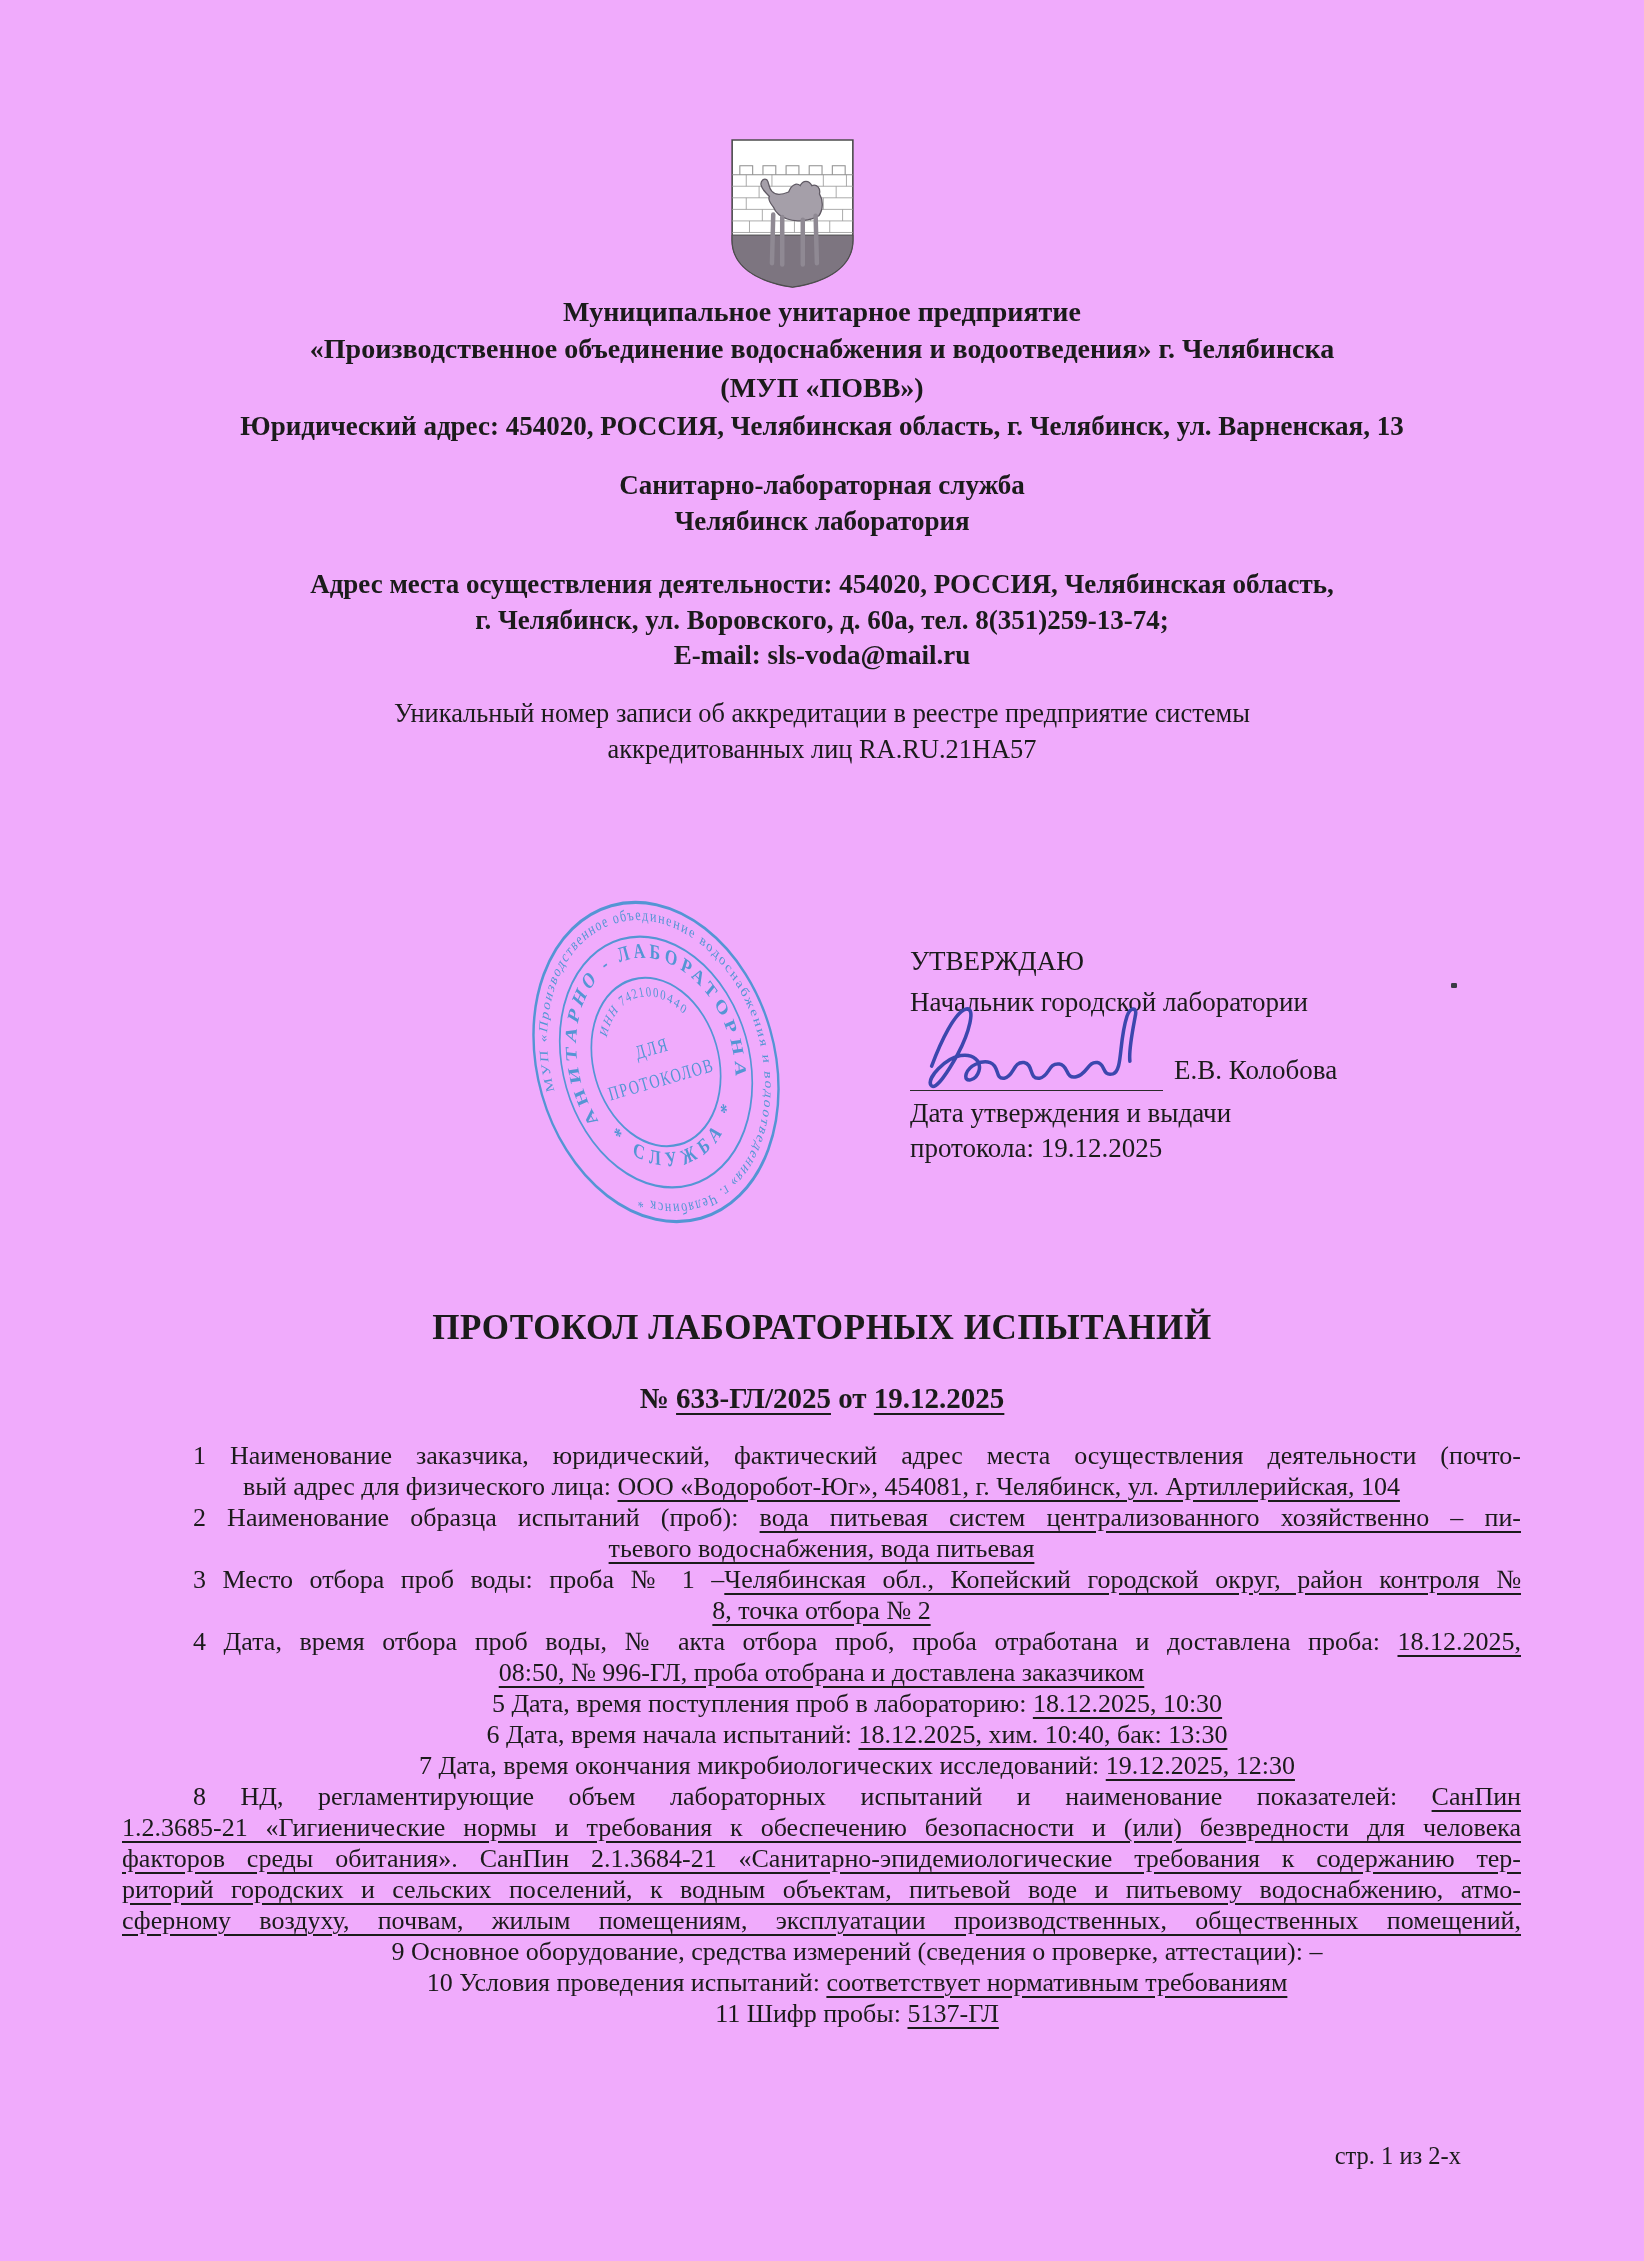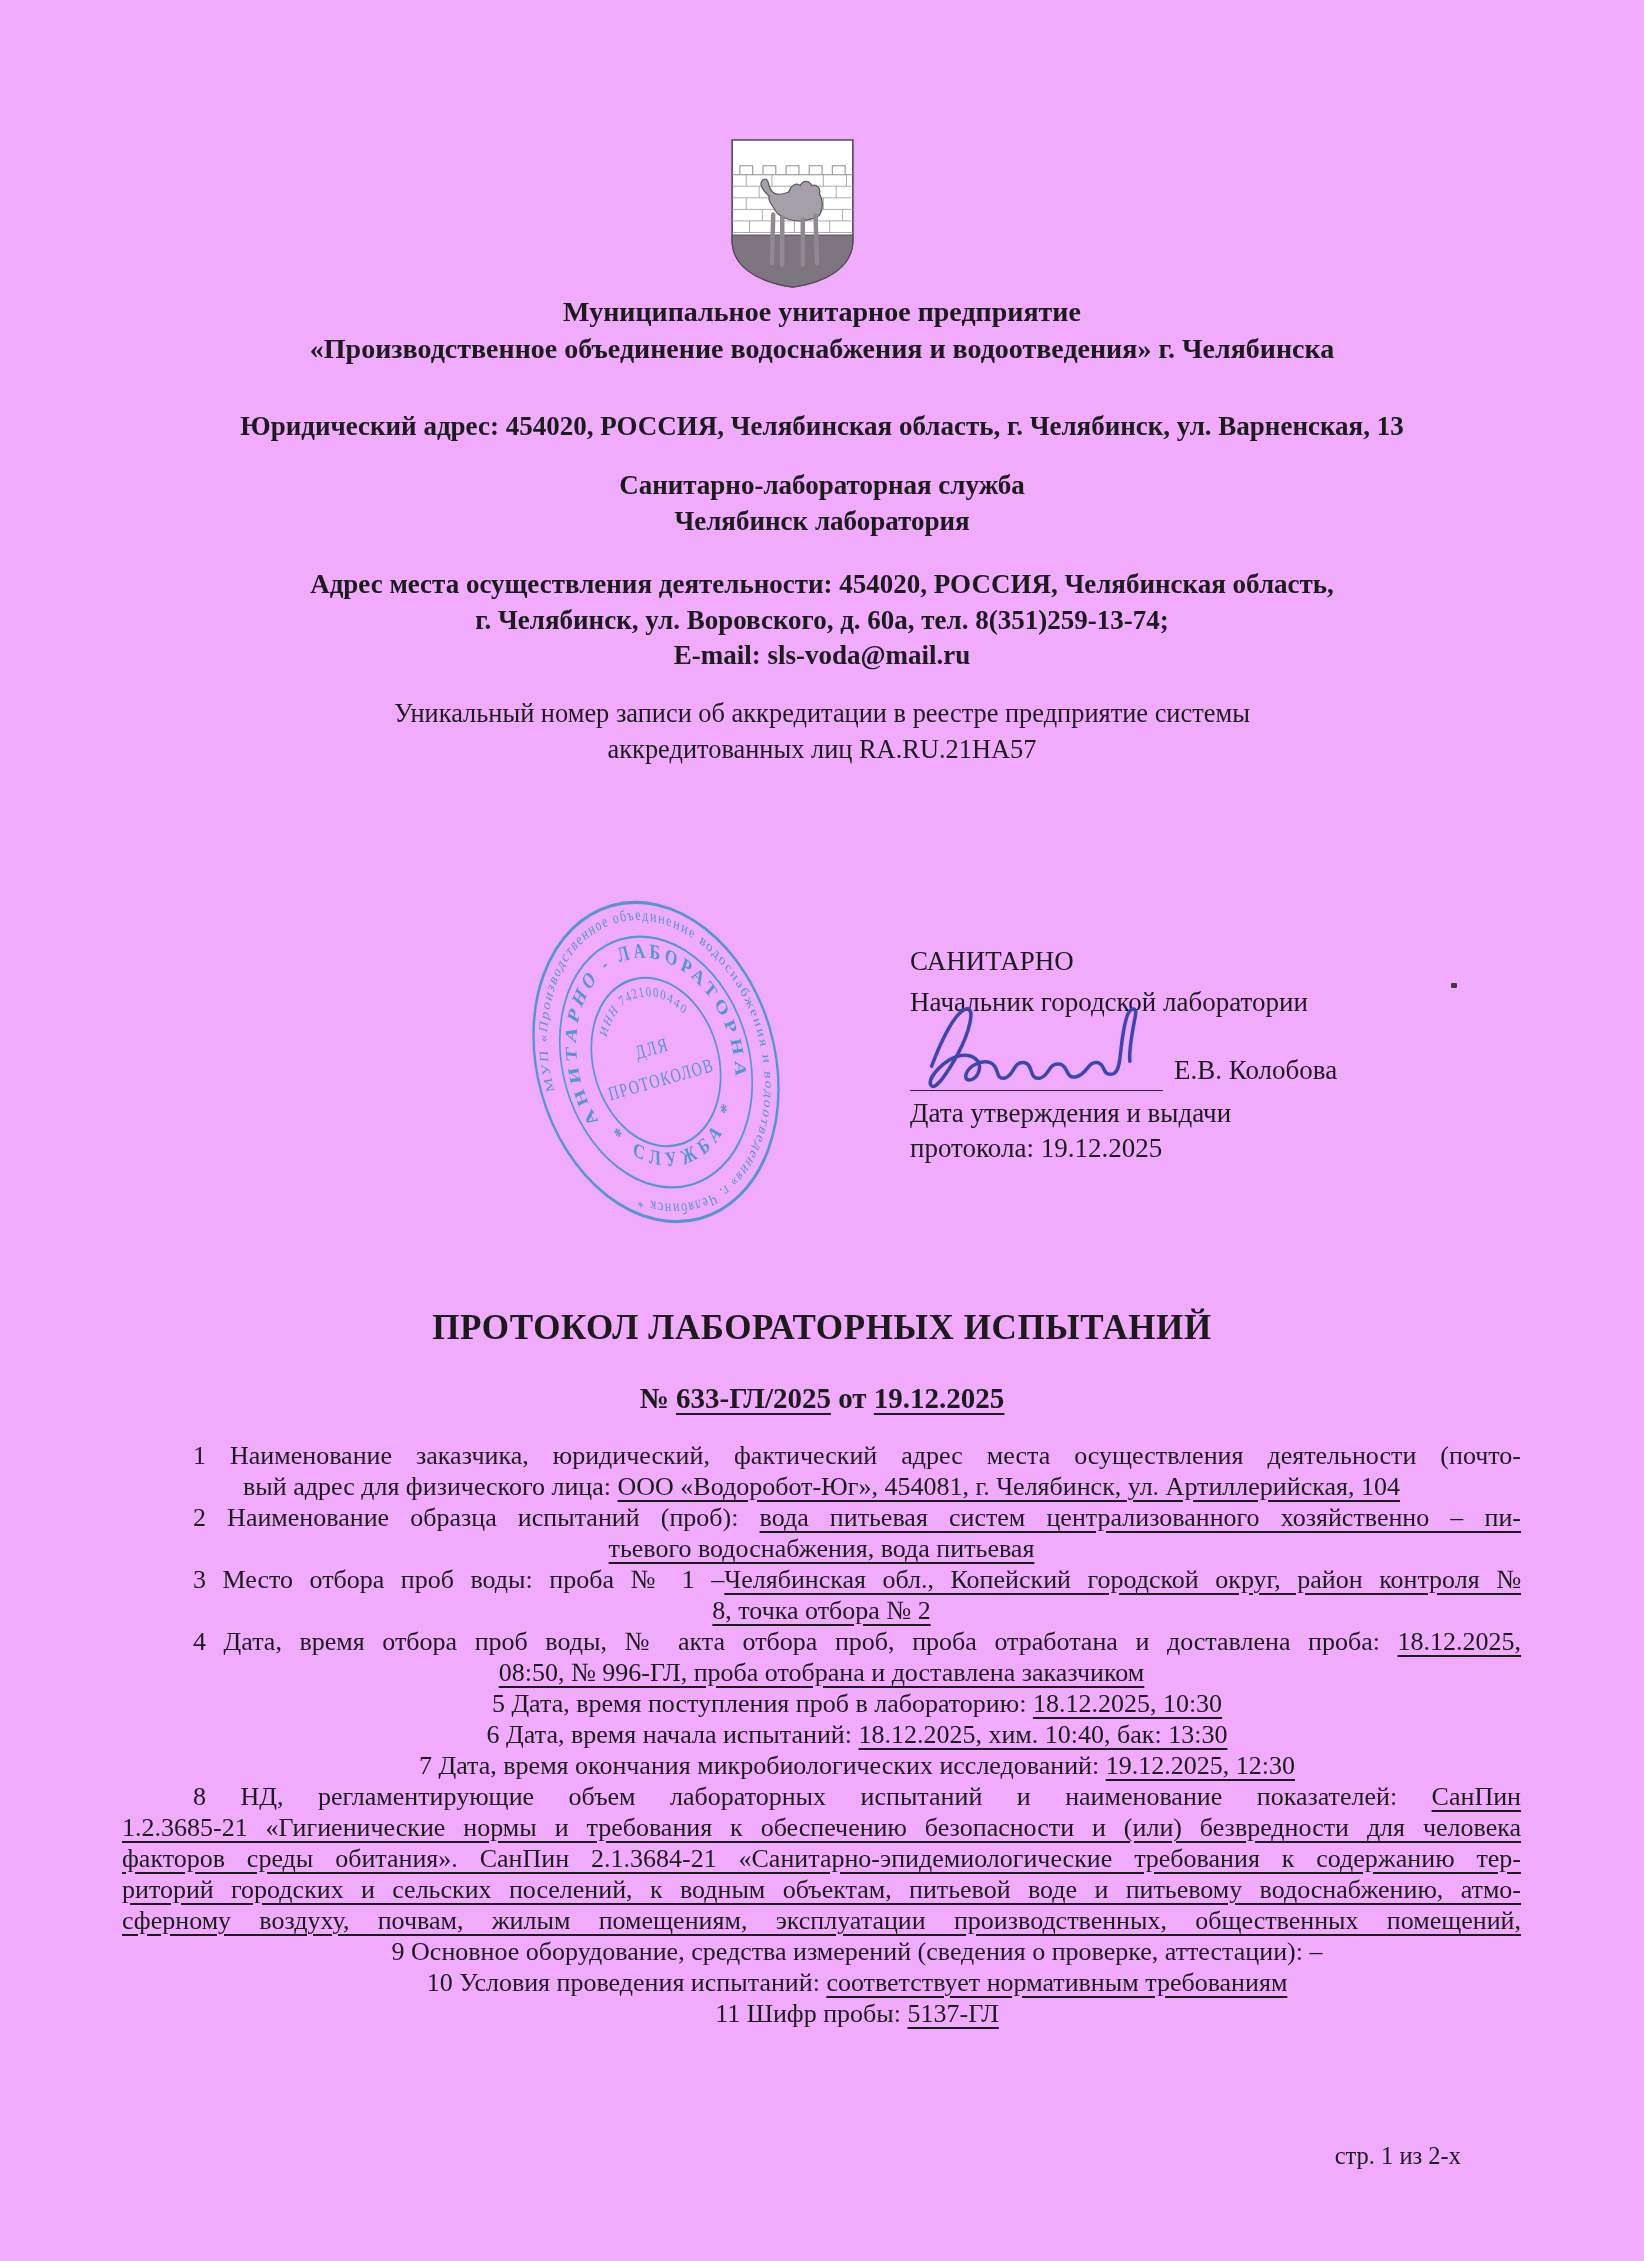--- a/index.html
+++ b/index.html
@@ -53,20 +53,21 @@
       </g>
       <g>
         <path d="M66,92 C61,86 55,83 53,74 C52,67 58,63 62,66 C66,70 64,78 70,84 C76,91 86,89 96,85 C100,74 108,70 114,75 C118,66 128,66 132,75 C140,72 146,79 144,88 C150,98 150,112 143,122 C130,130 106,132 94,127 C84,124 76,118 72,108 C68,103 63,97 66,92 Z" fill="#a59fa9" stroke="#605a64" stroke-width="2"></path>
         <path d="M72,120 L70,196 M86,124 L86,198 M118,128 L118,198 M138,122 L140,196" stroke="#8f8993" stroke-width="7" fill="none" stroke-linecap="round"></path>
       </g>
     </svg>
   </div>
 
   <div class="c b h43" style="top:296px">Муниципальное унитарное предприятие</div>
   <div class="c b h43" style="top:333px">«Производственное объединение водоснабжения и водоотведения» г. Челябинска</div>
+  <div class="c b h43" style="top:372px">(МУП «ПОВВ»)</div>
   <div class="c b" style="top:411px;font-size:27px">Юридический адрес: 454020, РОССИЯ, Челябинская область, г. Челябинск, ул. Варненская, 13</div>
 
   <div class="c b" style="top:470px;font-size:27px">Санитарно-лабораторная служба</div>
   <div class="c b" style="top:506px;font-size:27px">Челябинск лаборатория</div>
 
   <div class="c b" style="top:569px;font-size:27px">Адрес места осуществления деятельности: 454020, РОССИЯ, Челябинская область,</div>
   <div class="c b" style="top:605px;font-size:27px">г. Челябинск, ул. Воровского, д. 60а, тел. 8(351)259-13-74;</div>
   <div class="c b" style="top:640px;font-size:27px">E-mail: sls-voda@mail.ru</div>
 
   <div class="c h41" style="top:698px">Уникальный номер записи об аккредитации в реестре предприятие системы</div>
@@ -95,21 +96,21 @@
         </text>
         <text fill="#3f93cf" stroke="none" font-size="22" letter-spacing="3" font-family="Liberation Serif, serif">
           <textPath href="#innarc" startOffset="50%" text-anchor="middle">ИНН 7421000440</textPath>
         </text>
         <text x="0" y="-12" text-anchor="middle" fill="#3f93cf" stroke="none" font-size="30" letter-spacing="4" font-family="Liberation Serif, serif">ДЛЯ</text>
         <text x="0" y="38" text-anchor="middle" fill="#3f93cf" stroke="none" font-size="30" letter-spacing="3" font-family="Liberation Serif, serif">ПРОТОКОЛОВ</text>
       </g>
     </svg>
   </div>
 
-  <div class="abs appr" style="left:910px;top:946px">САНИТАРНО</div>
+  <div class="abs appr" style="left:910px;top:946px">УТВЕРЖДАЮ</div>
   <div class="abs appr" style="left:910px;top:987px">Начальник городской лаборатории</div>
 
   <div class="sigwrap">
     <svg viewBox="0 0 360 140" width="254" height="99">
       <path d="M25,95 C38,60 58,18 74,14 C88,11 78,48 62,78 C50,100 30,132 24,122 C18,112 44,84 66,80 C84,77 96,88 92,102 C88,116 70,120 74,106 C78,94 96,86 108,90 C122,95 114,114 128,112 C142,110 140,88 156,90 C170,92 162,114 178,112 C192,110 190,90 206,92 C220,94 214,114 230,110 C246,106 246,88 260,90 C272,92 266,110 282,106 C296,102 290,60 302,24 C306,12 316,10 314,22 C310,44 304,72 306,88" fill="none" stroke="#3c47ae" stroke-width="5" stroke-linecap="round"></path>
     </svg>
   </div>
   <div class="sig-underline"></div>
   <div class="abs appr" style="left:1174px;top:1055px">Е.В. Колобова</div>
 

